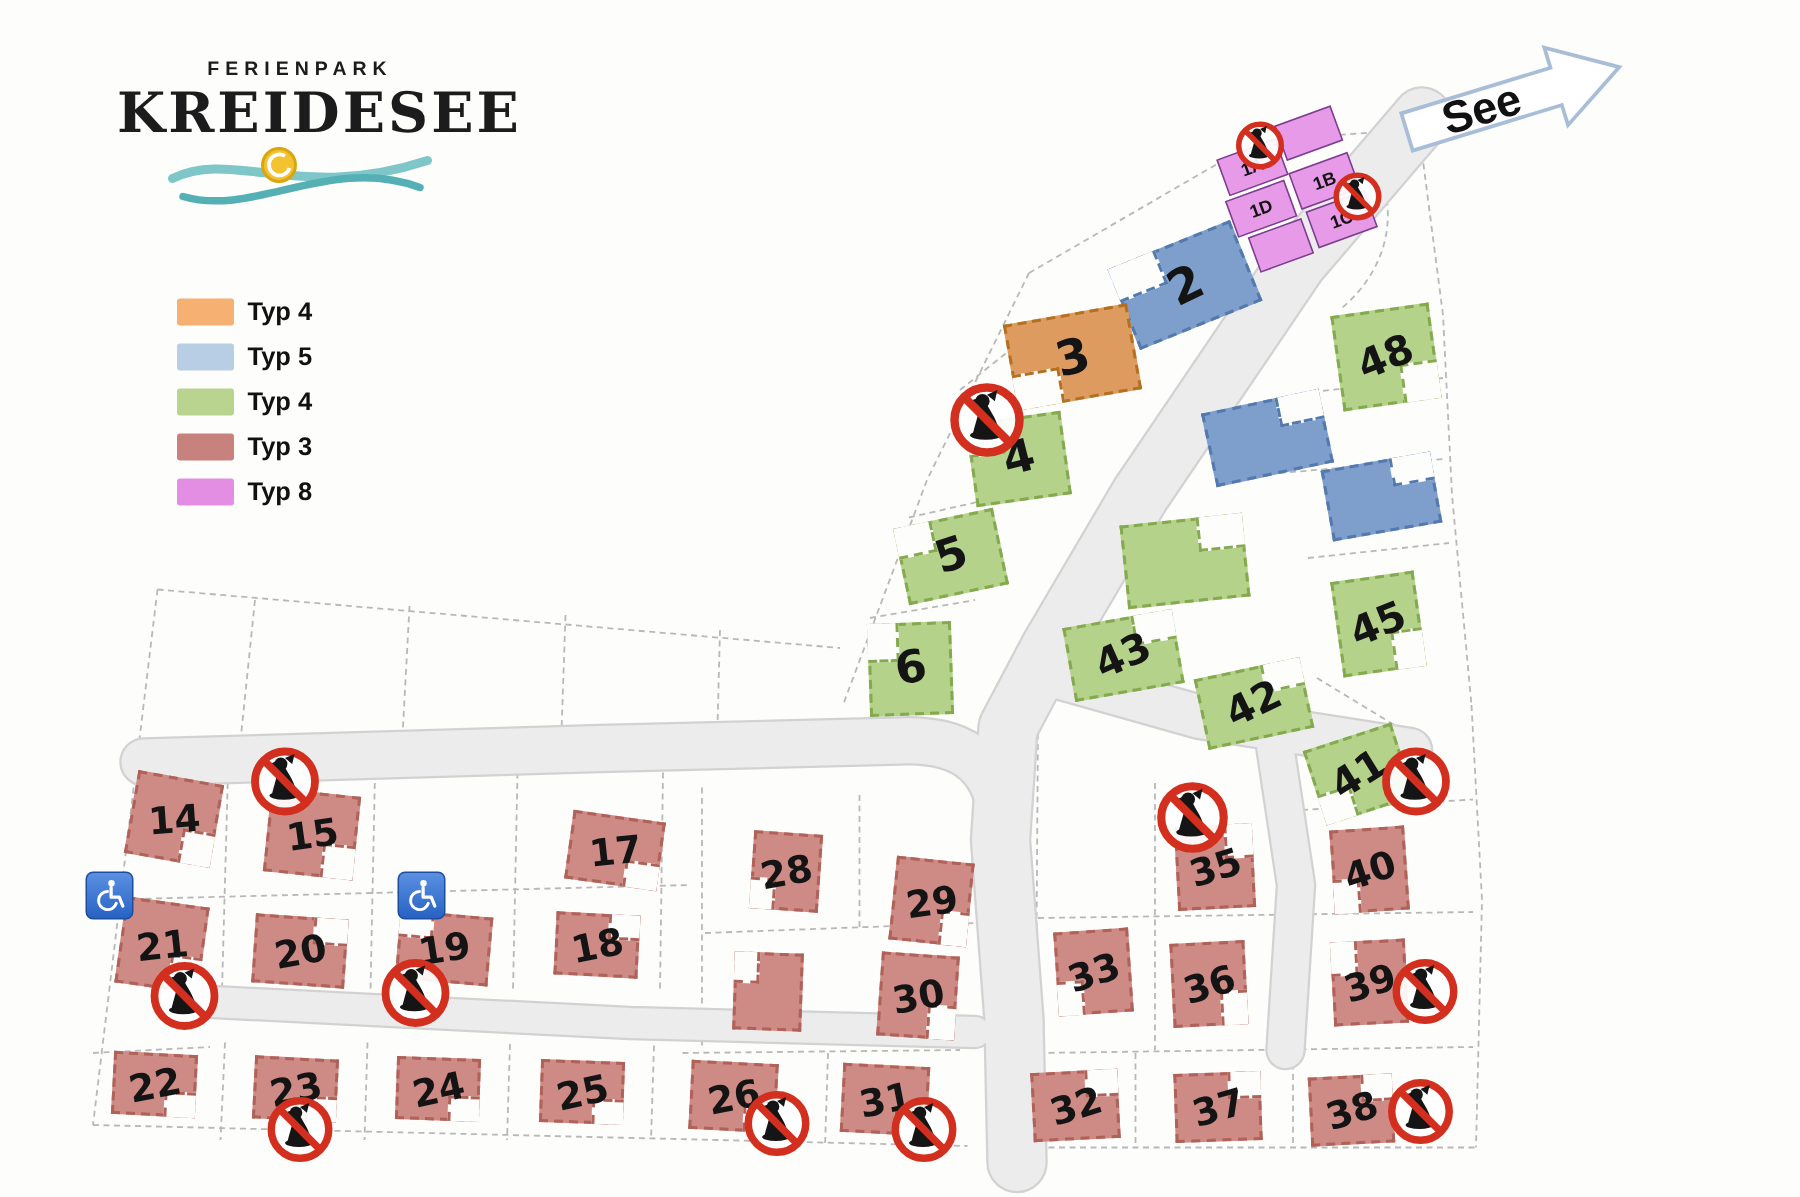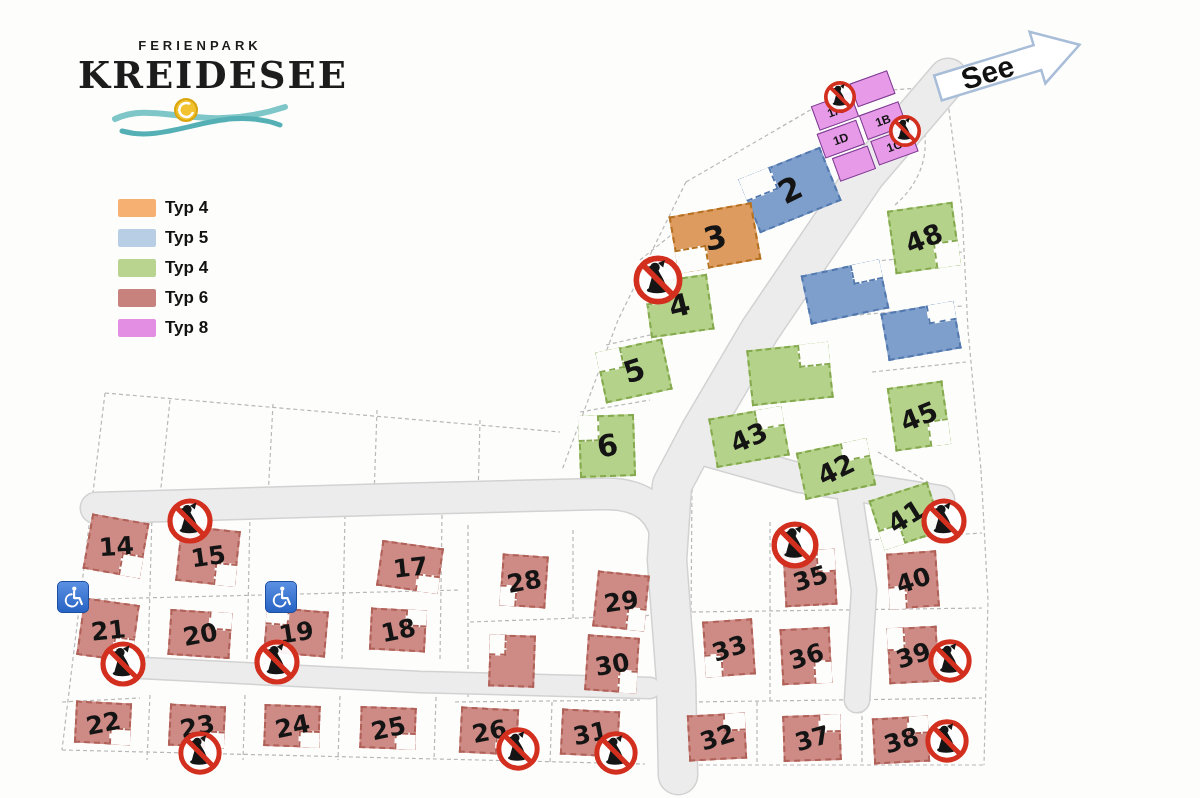--- a/index.html
+++ b/index.html
@@ -129,21 +129,21 @@
       <div class="legend-row">
         <span class="legend-swatch" style="background: rgb(183, 206, 229);"></span>
         <span class="legend-label">Typ 5</span>
       </div>
       <div class="legend-row">
         <span class="legend-swatch" style="background: rgb(184, 212, 142);"></span>
         <span class="legend-label">Typ 4</span>
       </div>
       <div class="legend-row">
         <span class="legend-swatch" style="background: rgb(200, 130, 126);"></span>
-        <span class="legend-label">Typ 6</span>
+        <span class="legend-label">Typ 3</span>
       </div>
       <div class="legend-row">
         <span class="legend-swatch" style="background: rgb(227, 141, 227);"></span>
         <span class="legend-label">Typ 8</span>
       </div>
     </div>
 
   <div id="buildings-layer">
       <div class="building" style="left: 746px; top: 161px; width: 88px; height: 58px; transform: rotate(-22deg); background: rgb(126, 159, 204); border-color: rgb(83, 121, 174);">
         <div class="notch n-tl" style="border-color: rgb(83, 121, 174);"></div>

